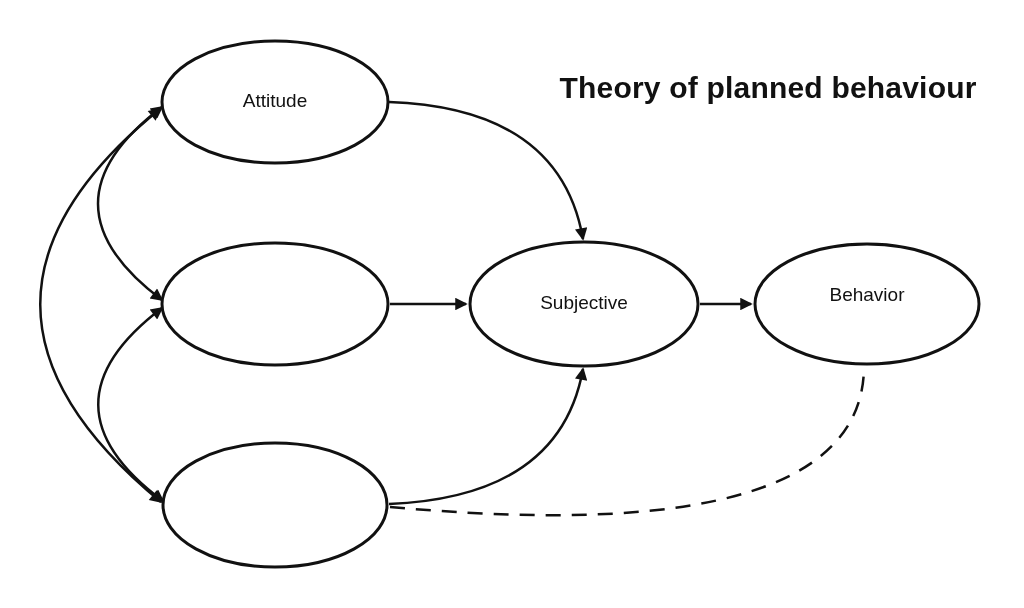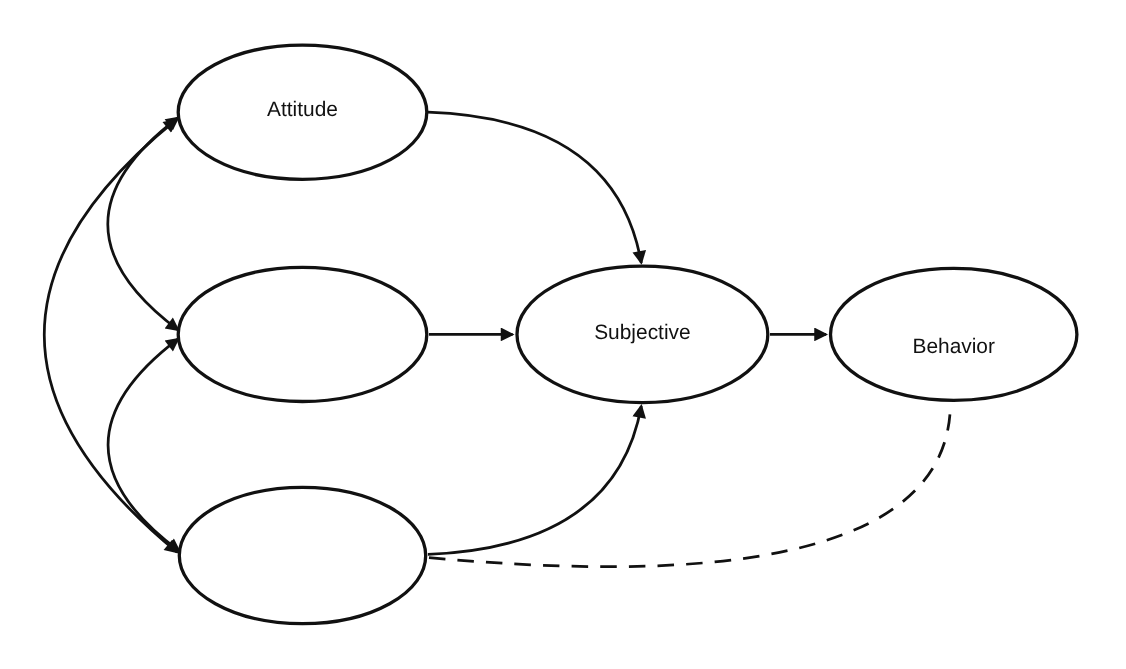--- a/index.html
+++ b/index.html
@@ -69,16 +69,17 @@
       <ellipse cx="275" cy="102" rx="113" ry="61"></ellipse>
       <ellipse cx="275" cy="304" rx="113" ry="61"></ellipse>
       <ellipse cx="275" cy="505" rx="112" ry="62"></ellipse>
       <ellipse cx="584" cy="304" rx="114" ry="62"></ellipse>
       <ellipse cx="867" cy="304" rx="112" ry="60"></ellipse>
     </g>
   </svg>
 
   <div class="node-label" style="left:275px; top:101px;text-align:right;">Attitude</div>
   <div class="node-label" style="left:584px; top:303px;">Subjective</div>
-  <div class="node-label" style="left:867px; top:316px;">Behavior</div>
+  <div class="node-label" style="left:867px; top:295px;">Behavior</div>
 
+  <h1 class="diagram-title" style="left:768px; top:88px;">Theory of planned behaviour</h1>
 
 </div>
 
 </body></html>

